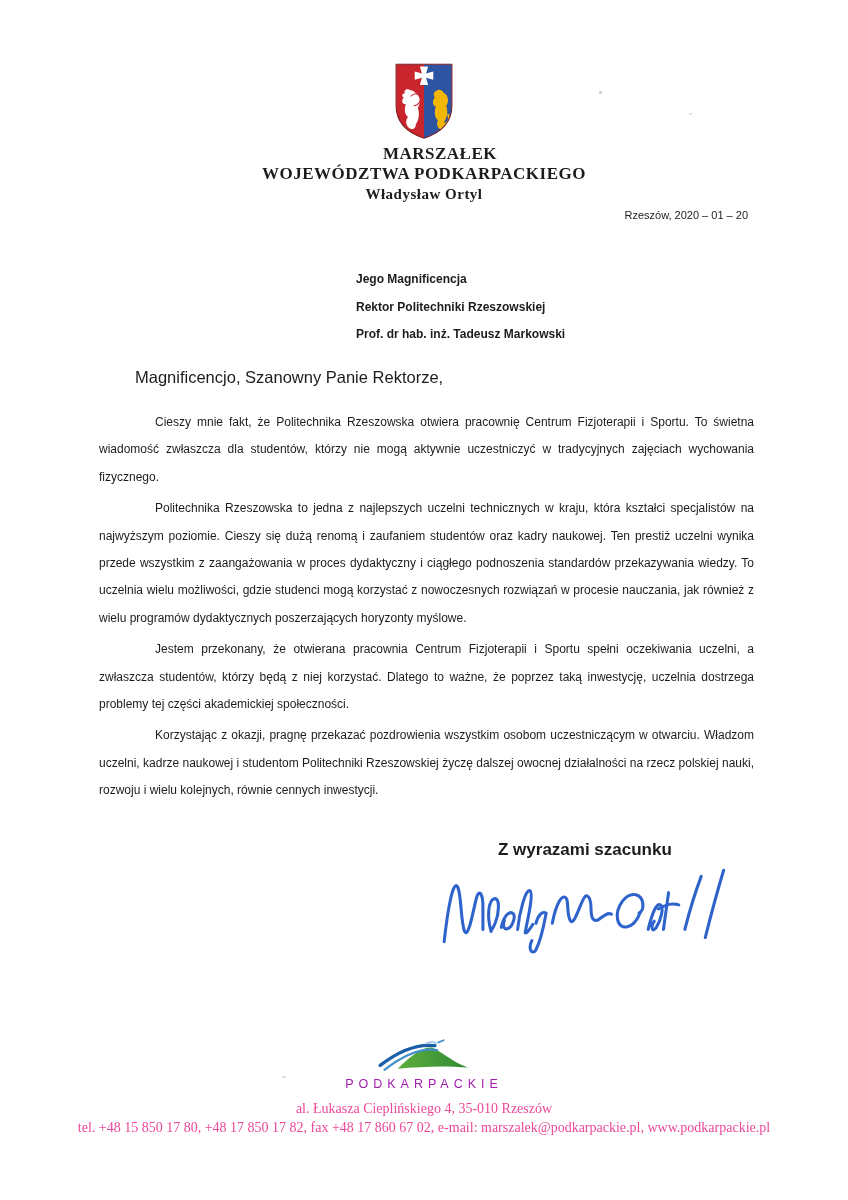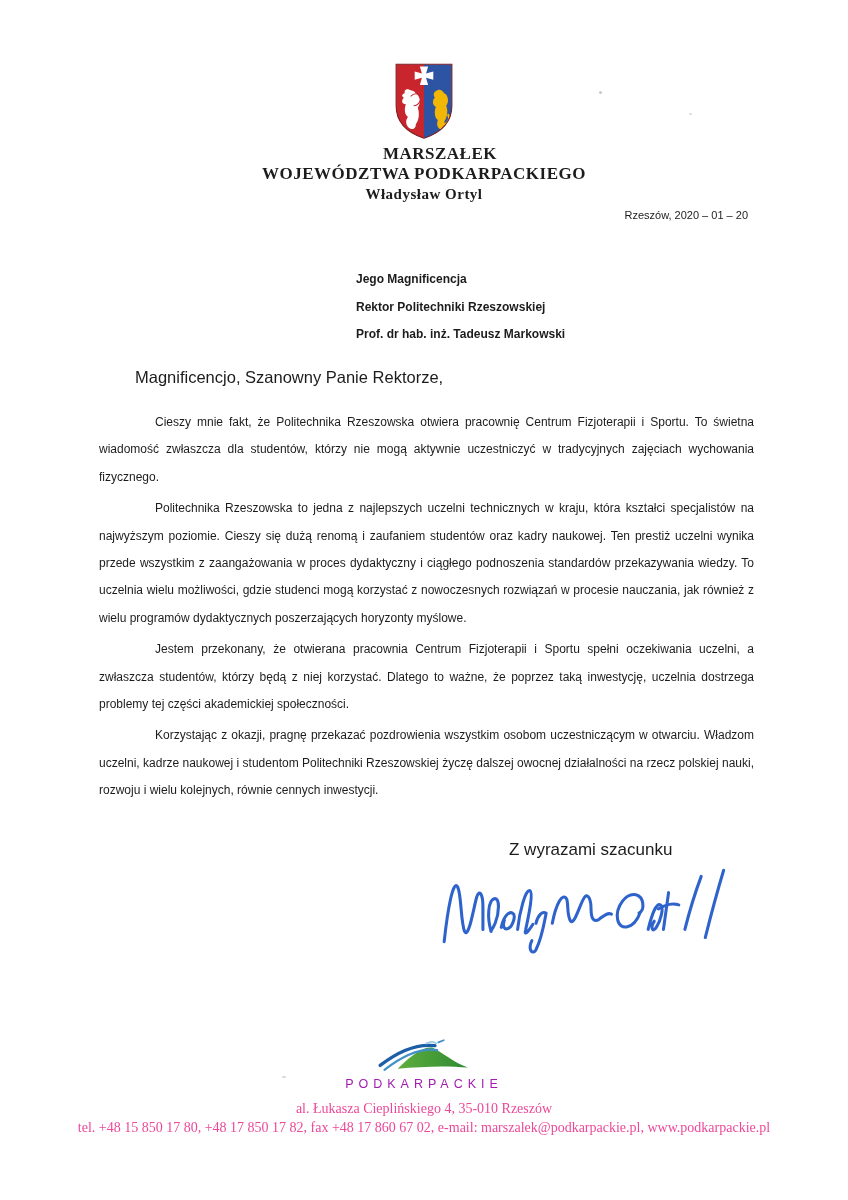--- a/index.html
+++ b/index.html
@@ -40,22 +40,22 @@
   }
   
   .body-text{
     position:absolute;top:409px;left:99px;width:655px;
     font-size:12px;line-height:27.4px;
     text-align:justify;
   }
   .body-text p{margin:0 0 4px 0;text-indent:56px;}
   
   .closing{
-    position:absolute;top:840px;left:509px;
-    font-weight:normal;font-size:17px;
+    position:absolute;top:840px;left:498px;
+    font-weight:bold;font-size:17px;
   }
   .signature{position:absolute;top:864px;left:436px;}
   
   .footer-logo{
     position:absolute;top:1038px;left:0;width:100%;
     text-align:center;
   }
   .footer-logo .brand{
     margin-top:1px;
     font-size:12.5px;

